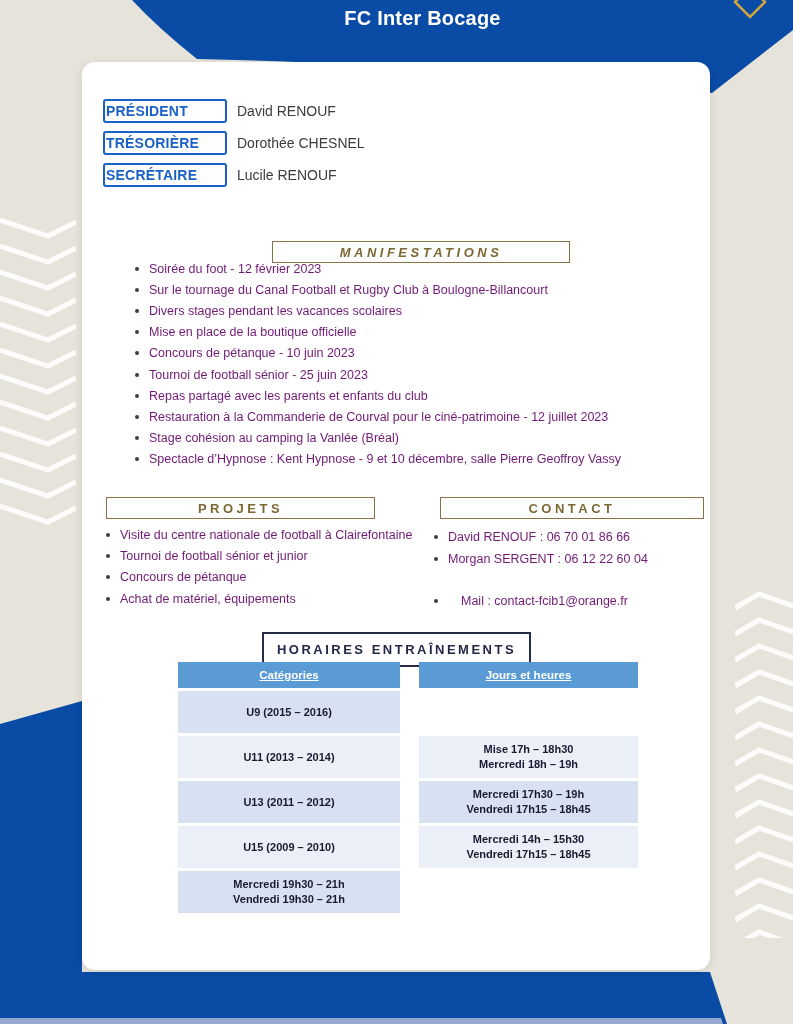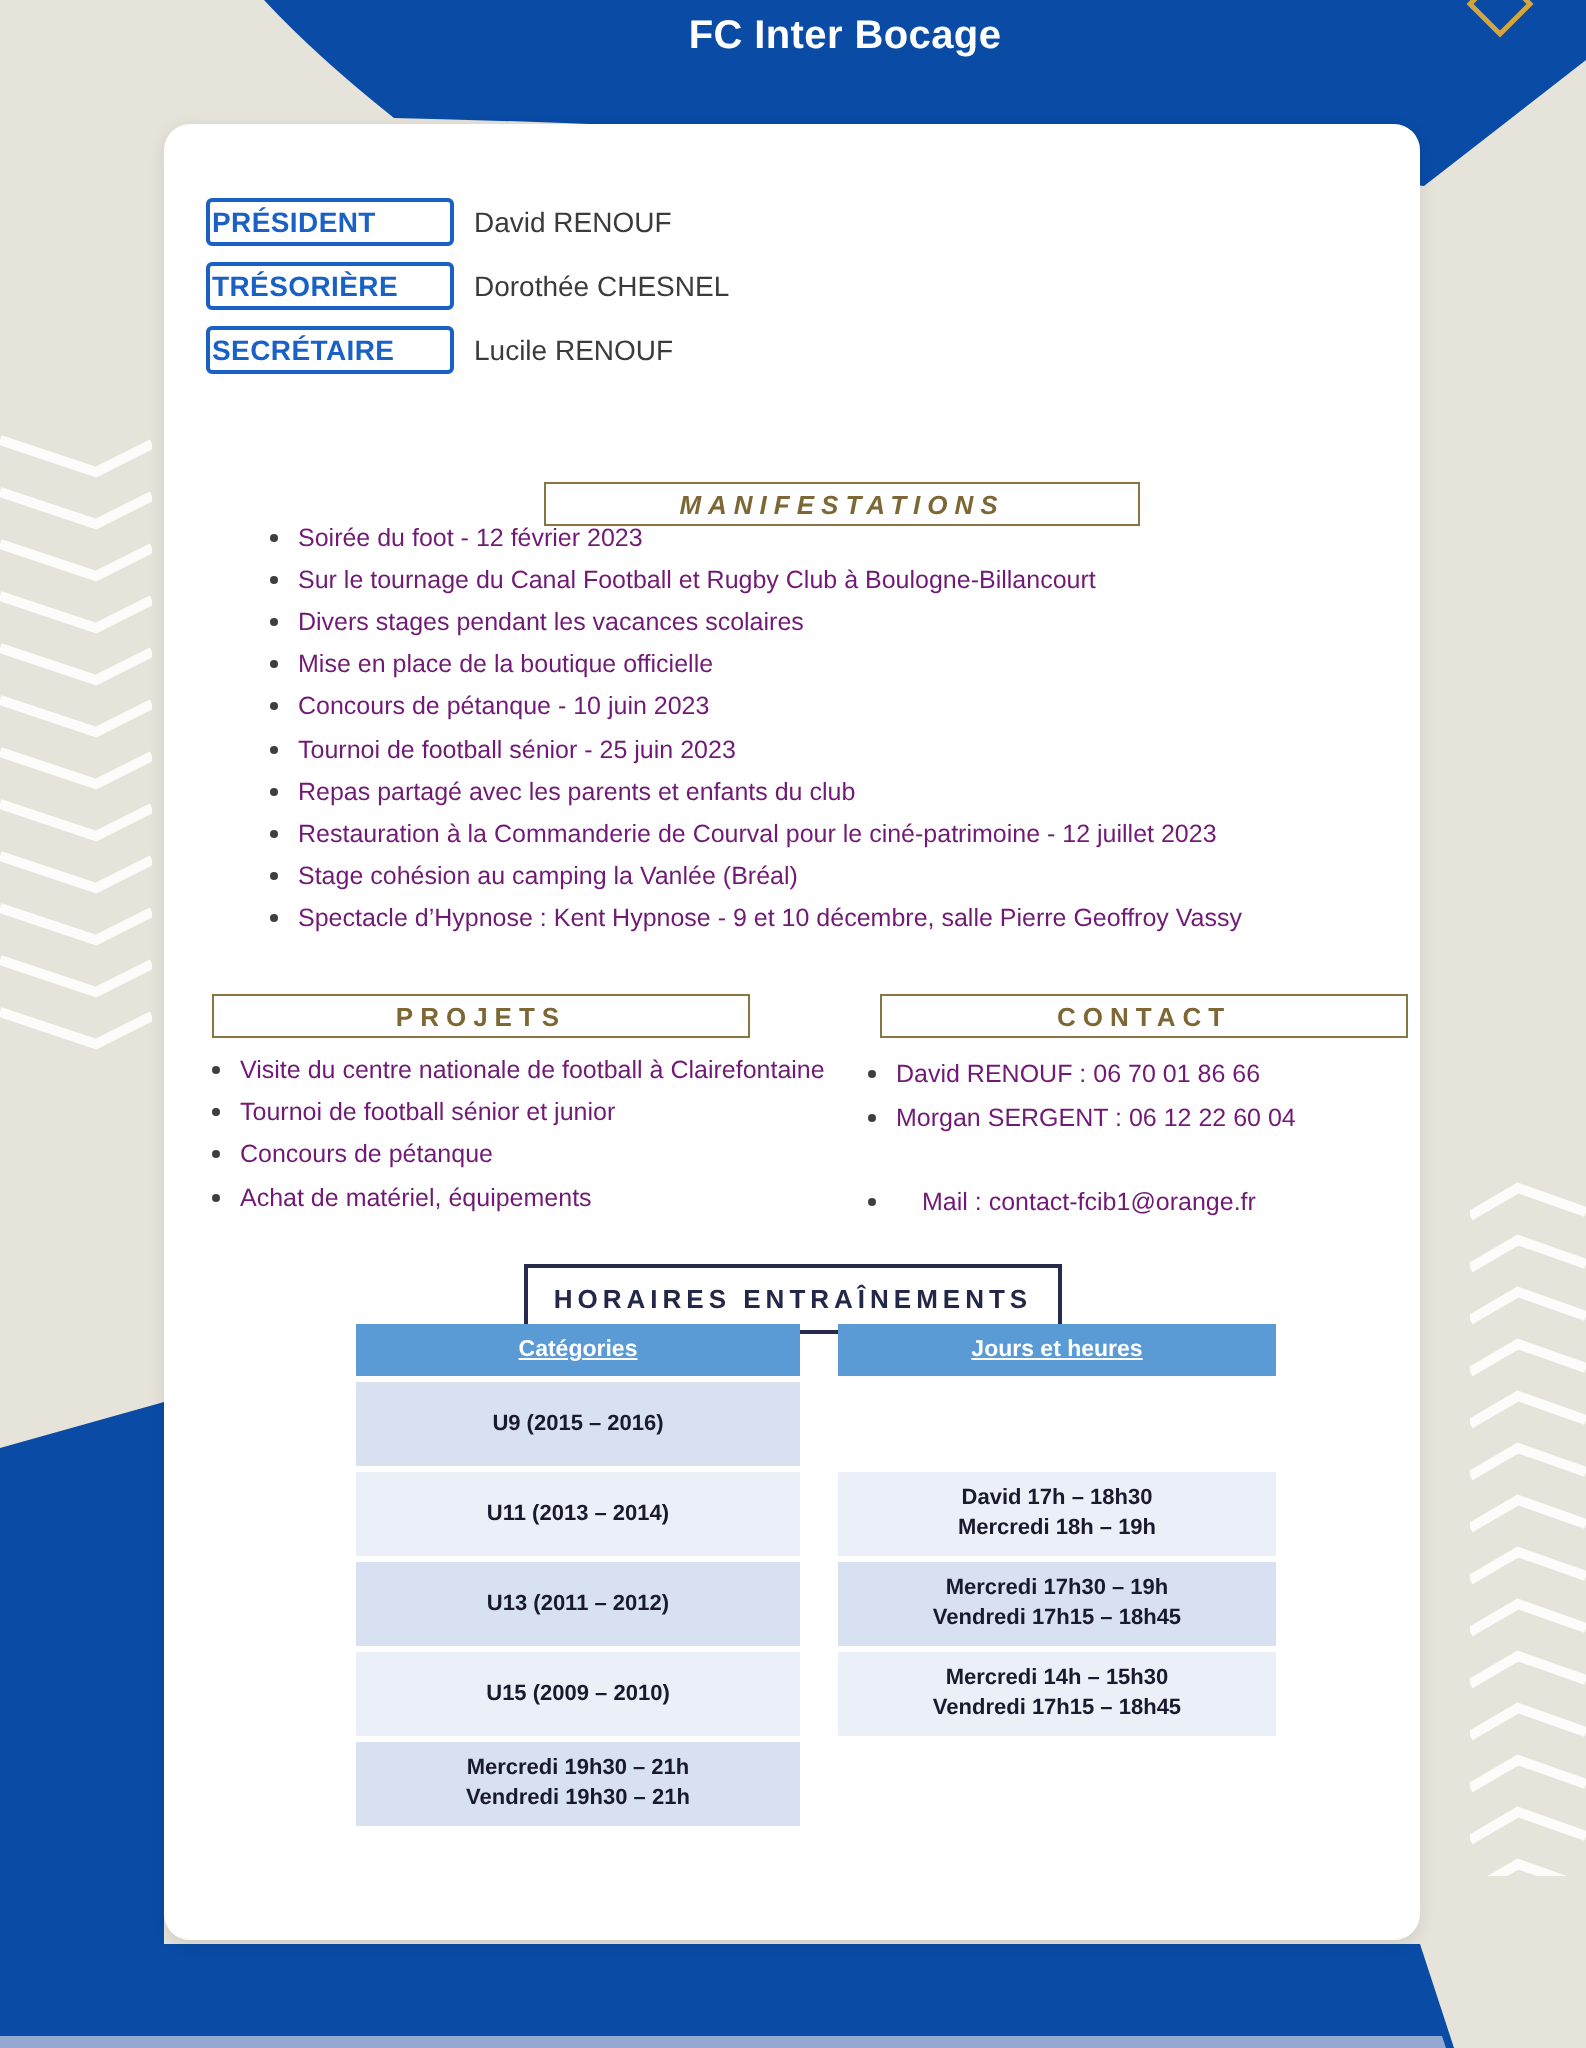--- a/index.html
+++ b/index.html
@@ -233,21 +233,21 @@
       <div class="trows">
 
 
           <div class="trow">
             <div class="tcell">U9 (2015 – 2016)</div>
           </div>
 
           <div class="trow">
             <div class="tcell">U11 (2013 – 2014)</div>
             <div class="tcell">
-              <div>David 17h – 18h30</div>
+              <div>Mise 17h – 18h30</div>
               <div>Mercredi 18h – 19h</div>
             </div>
           </div>
 
           <div class="trow">
             <div class="tcell">U13 (2011 – 2012)</div>
             <div class="tcell">
               <div>Mercredi 17h30 – 19h</div>
               <div>Vendredi 17h15 – 18h45</div>
             </div>

